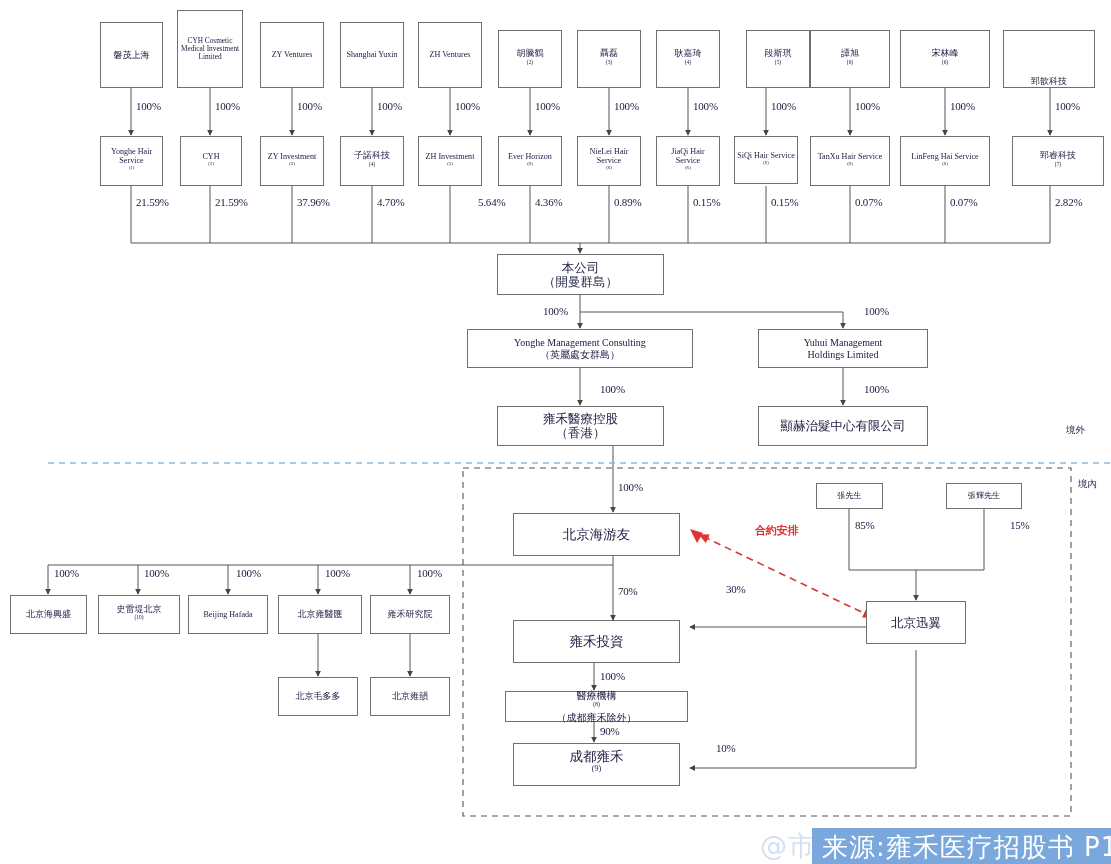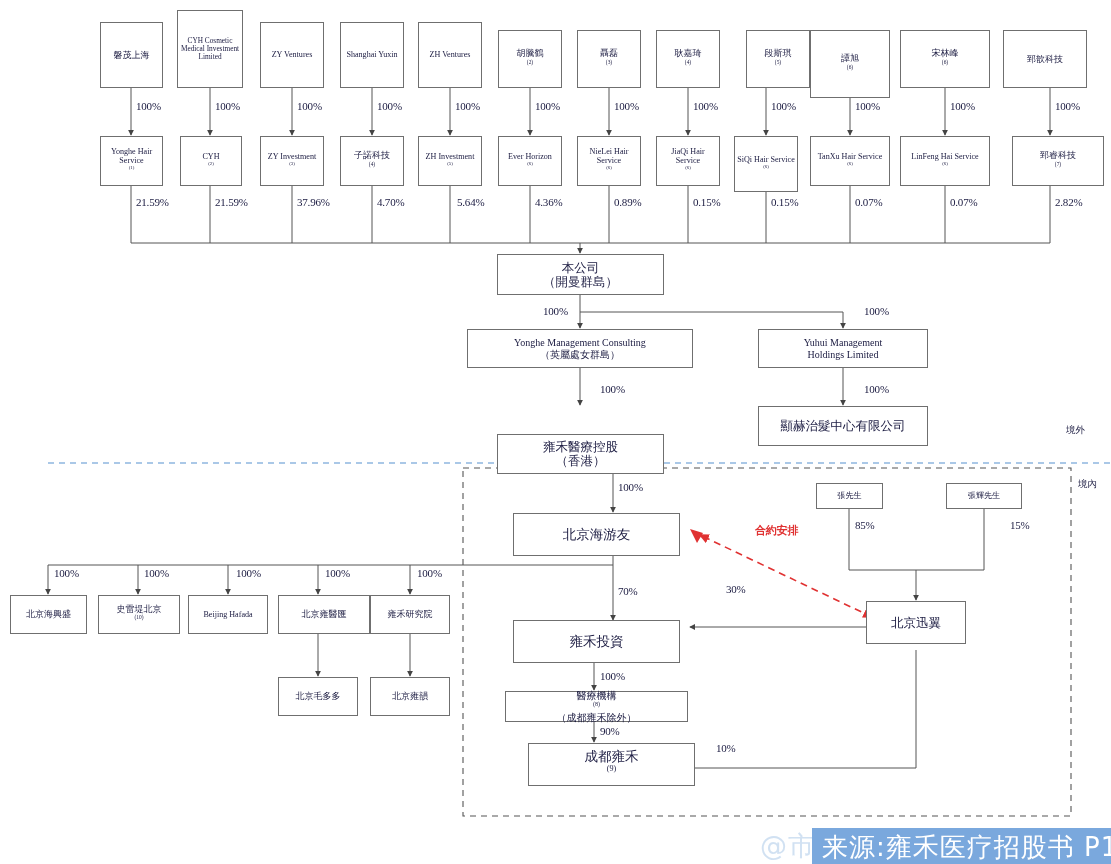--- a/index.html
+++ b/index.html
@@ -157,27 +157,27 @@
   </div>
 <div class="box t9" style="left:577px;top:30px;width:64px;height:58px;">
     <span><span>聶磊</span><sup>(3)</sup></span>
   </div>
 <div class="box t9" style="left:656px;top:30px;width:64px;height:58px;">
     <span><span>耿嘉琦</span><sup>(4)</sup></span>
   </div>
 <div class="box t9" style="left:734px;top:30px;width:64px;height:58px;margin-left:12px;">
     <span><span>段斯琪</span><sup>(5)</sup></span>
   </div>
-<div class="box t9" style="left:810px;top:30px;width:80px;height:68px;">
+<div class="box t9" style="left:810px;top:30px;width:80px;height:58px;">
     <span><span>譚旭</span><sup>(6)</sup></span>
   </div>
 <div class="box t9" style="left:900px;top:30px;width:90px;height:58px;">
     <span><span>宋林峰</span><sup>(6)</sup></span>
   </div>
-<div class="box t9" style="left:1003px;top:30px;width:84px;height:58px;">
+<div class="box t9" style="left:1003px;top:30px;width:92px;height:58px;align-items:flex-end;">
     <span>郅歆科技</span>
   </div>
 
 <div class="lbl" style="left:136px;top:100px;">100%</div>
 <div class="lbl" style="left:215px;top:100px;">100%</div>
 <div class="lbl" style="left:297px;top:100px;">100%</div>
 <div class="lbl" style="left:377px;top:100px;">100%</div>
 <div class="lbl" style="left:455px;top:100px;">100%</div>
 <div class="lbl" style="left:535px;top:100px;">100%</div>
 <div class="lbl" style="left:614px;top:100px;">100%</div>
@@ -204,38 +204,38 @@
   </div>
 <div class="box t8" style="left:498px;top:136px;width:64px;height:50px;">
     <span><span>Ever Horizon</span><sup>(6)</sup></span>
   </div>
 <div class="box t8" style="left:577px;top:136px;width:64px;height:50px;">
     <span><span>NieLei Hair Service</span><sup>(6)</sup></span>
   </div>
 <div class="box t8" style="left:656px;top:136px;width:64px;height:50px;">
     <span><span>JiaQi Hair Service</span><sup>(6)</sup></span>
   </div>
-<div class="box t8" style="left:734px;top:136px;width:64px;height:56px;">
+<div class="box t8" style="left:734px;top:136px;width:64px;height:48px;">
     <span><span>SiQi Hair Service</span><sup>(6)</sup></span>
   </div>
 <div class="box t8" style="left:810px;top:136px;width:80px;height:50px;">
     <span><span>TanXu Hair Service</span><sup>(6)</sup></span>
   </div>
 <div class="box t8" style="left:900px;top:136px;width:90px;height:50px;">
     <span><span>LinFeng Hai Service</span><sup>(6)</sup></span>
   </div>
 <div class="box t9" style="left:1003px;top:136px;width:92px;height:50px;margin-left:9px;">
     <span><span>郅睿科技</span><sup>(7)</sup></span>
   </div>
 
 <div class="lbl" style="left:136px;top:196px;">21.59%</div>
 <div class="lbl" style="left:215px;top:196px;">21.59%</div>
 <div class="lbl" style="left:297px;top:196px;">37.96%</div>
 <div class="lbl" style="left:377px;top:196px;">4.70%</div>
-<div class="lbl" style="left:457px;top:196px;">5.64%</div>
+<div class="lbl" style="left:478px;top:196px;">5.64%</div>
 <div class="lbl" style="left:535px;top:196px;">4.36%</div>
 <div class="lbl" style="left:614px;top:196px;">0.89%</div>
 <div class="lbl" style="left:693px;top:196px;">0.15%</div>
 <div class="lbl" style="left:771px;top:196px;">0.15%</div>
 <div class="lbl" style="left:855px;top:196px;">0.07%</div>
 <div class="lbl" style="left:950px;top:196px;">0.07%</div>
 <div class="lbl" style="left:1055px;top:196px;">2.82%</div>
 
 <div class="box" style="left:497px;top:254px;width:167px;height:41px;flex-direction:column;">
   <span class="t12">本公司</span>
@@ -248,21 +248,21 @@
   <span class="t10">Yonghe Management Consulting</span>
   <span class="t10">（英屬處女群島）</span>
 </div>
 <div class="box" style="left:758px;top:329px;width:170px;height:39px;flex-direction:column;">
   <span class="t10">Yuhui Management</span>
   <span class="t10">Holdings Limited</span>
 </div>
 <div class="lbl" style="left:600px;top:383px;">100%</div>
 <div class="lbl" style="left:864px;top:383px;">100%</div>
 
-<div class="box" style="left:497px;top:406px;width:167px;height:40px;flex-direction:column;margin-top:28px;">
+<div class="box" style="left:497px;top:406px;width:167px;height:40px;flex-direction:column;">
   <span class="t12">雍禾醫療控股</span>
   <span class="t12">（香港）</span>
 </div>
 <div class="box" style="left:758px;top:406px;width:170px;height:40px;">
   <span class="t12">顯赫治髮中心有限公司</span>
 </div>
 
 <div class="region" style="left:1066px;top:424px;">境外</div>
 <div class="region" style="left:1078px;top:478px;">境內</div>
 
@@ -280,21 +280,21 @@
   <span class="t13">雍禾投資</span>
 </div>
 
 <div class="lbl" style="left:600px;top:670px;">100%</div>
 <div class="box" style="left:505px;top:691px;width:183px;height:31px;">
   <span class="t10"><span>醫療機構</span><sup>(8)</sup><span>（成都雍禾除外）</span></span>
 </div>
 
 <div class="lbl" style="left:600px;top:725px;">90%</div>
 <div class="lbl" style="left:716px;top:742px;">10%</div>
-<div class="box" style="left:513px;top:743px;width:167px;height:43px;margin-left:15px;">
+<div class="box" style="left:513px;top:743px;width:167px;height:43px;">
   <span class="t13"><span>成都雍禾</span><sup>(9)</sup></span>
 </div>
 
 <div class="box" style="left:816px;top:483px;width:67px;height:26px;">
   <span class="t8">張先生</span>
 </div>
 <div class="box" style="left:946px;top:483px;width:76px;height:26px;">
   <span class="t8">張輝先生</span>
 </div>
 <div class="lbl" style="left:855px;top:519px;">85%</div>
@@ -311,21 +311,21 @@
 
 <div class="box" style="left:10px;top:595px;width:77px;height:39px;">
   <span class="t9">北京海興盛</span>
 </div>
 <div class="box" style="left:98px;top:595px;width:82px;height:39px;">
   <span class="t9"><span>史雷堤北京</span><sup>(10)</sup></span>
 </div>
 <div class="box" style="left:188px;top:595px;width:80px;height:39px;flex-direction:column;">
   <span class="t8">Beijing Hafada</span>
 </div>
-<div class="box" style="left:278px;top:595px;width:92px;height:39px;">
+<div class="box" style="left:278px;top:595px;width:84px;height:39px;">
   <span class="t9">北京雍醫匯</span>
 </div>
 <div class="box" style="left:370px;top:595px;width:80px;height:39px;">
   <span class="t9">雍禾研究院</span>
 </div>
 
 <div class="box" style="left:278px;top:677px;width:80px;height:39px;">
   <span class="t9">北京毛多多</span>
 </div>
 <div class="box" style="left:370px;top:677px;width:80px;height:39px;">

